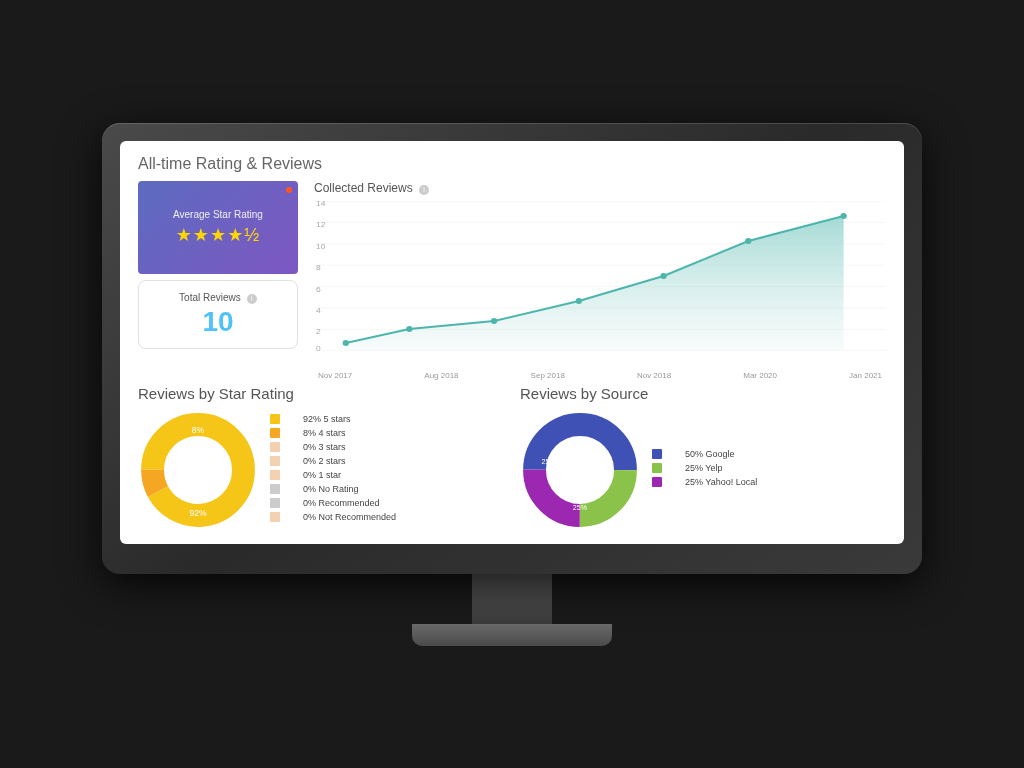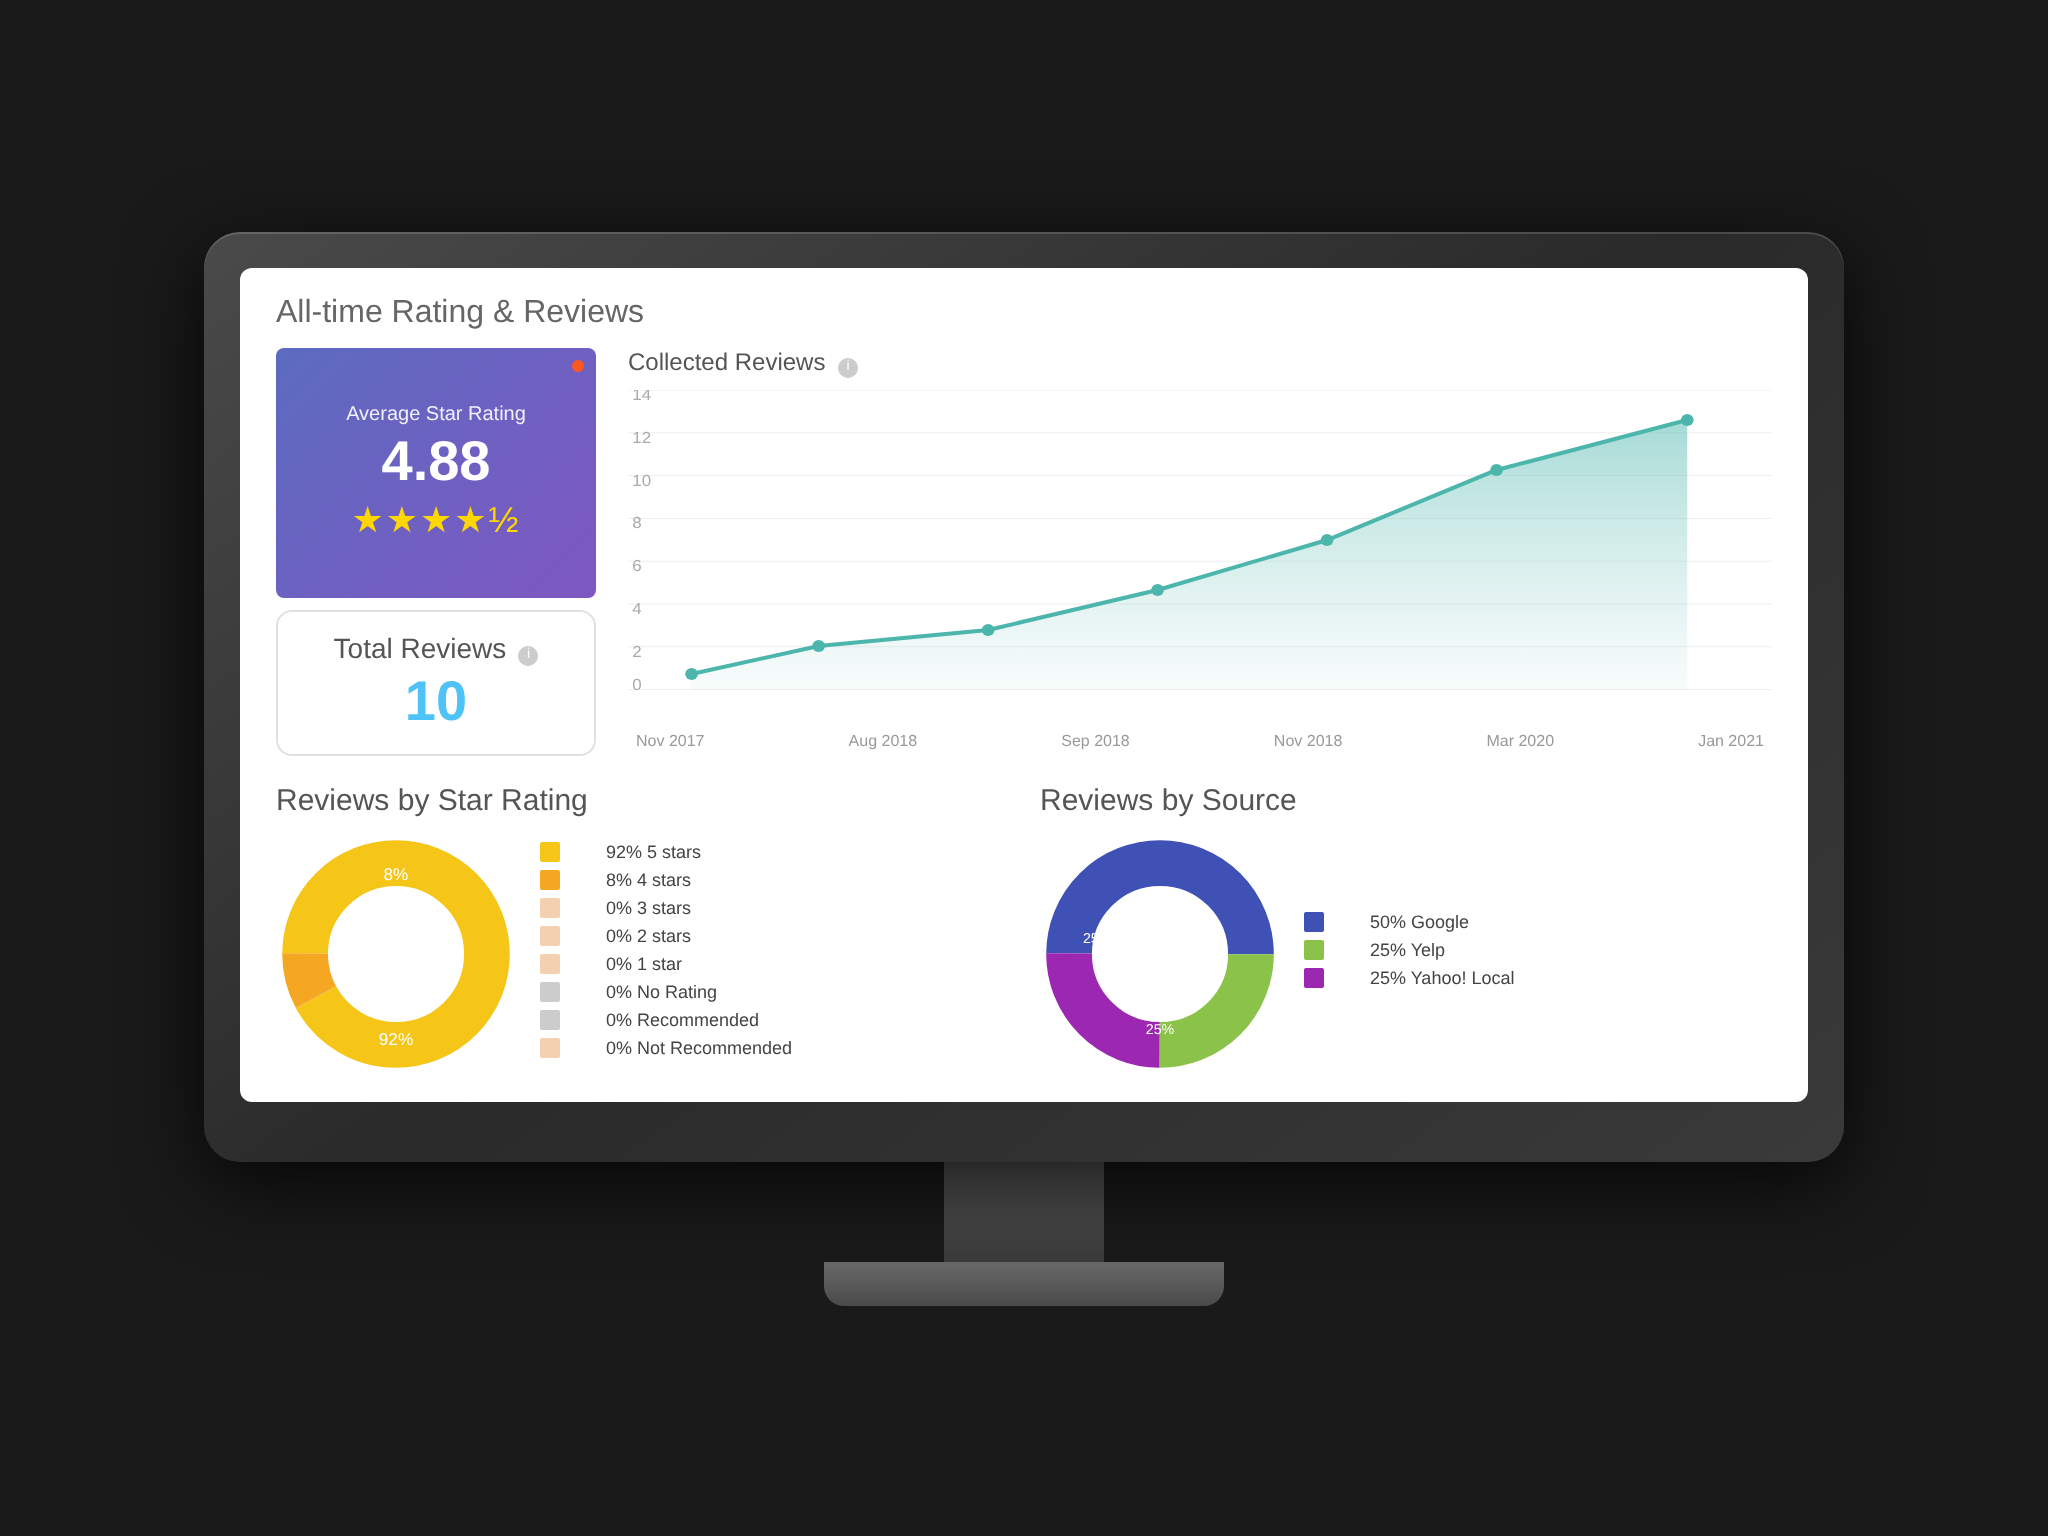--- a/index.html
+++ b/index.html
@@ -125,21 +125,21 @@
 
     .total-reviews-card {
       border: 1px solid #e0e0e0;
       border-radius: 8px;
       padding: 10px 14px;
       text-align: center;
       position: relative;
     }
 
     .total-reviews-label {
-      font-size: 14px;
+      font-size: 10px;
       color: #555;
     }
 
     .info-dot {
       display: inline-block;
       width: 10px;
       height: 10px;
       background: #ccc;
       border-radius: 50%;
       font-size: 7px;
@@ -296,21 +296,20 @@
 
       <div class="dashboard">
 
         <div class="section-label">All-time Rating &amp; Reviews</div>
 
         <div class="top-row">
 
           <div class="rating-panel">
             <div class="avg-star-card">
               <div class="avg-label">Average Star Rating</div>
-              <div class="avg-number">4.88</div>
               <div class="stars">★★★★½</div>
             </div>
 
             <div class="total-reviews-card">
               <div>
                 <span class="total-reviews-label">Total Reviews</span>
                 <span class="info-dot">i</span>
               </div>
               <div class="total-reviews-number">10</div>
             </div>

